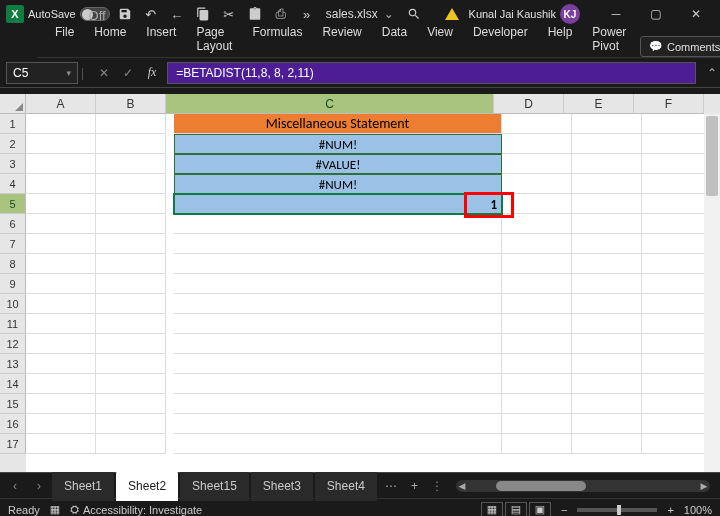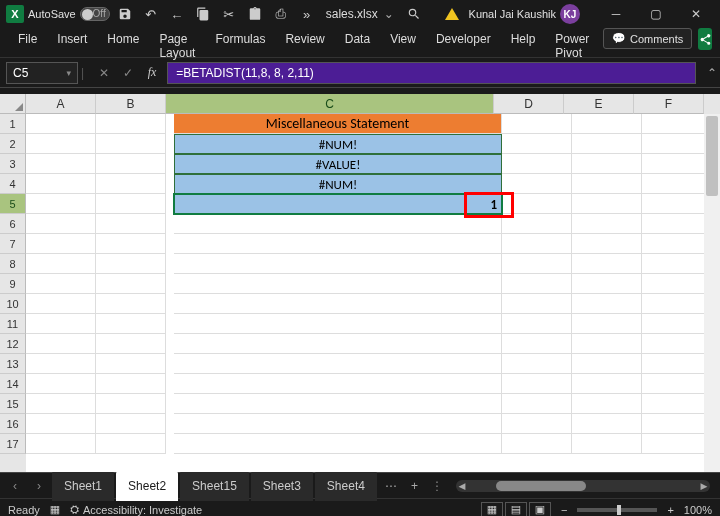--- a/index.html
+++ b/index.html
@@ -3,30 +3,30 @@
 <meta charset="utf-8">
 <style>
 * { box-sizing: border-box; margin: 0; padding: 0; }
 body { font-family: "Segoe UI", Arial, sans-serif; background: #1a1a1a; width: 720px; height: 516px; overflow: hidden; color: #e0e0e0; font-size: 12px; user-select: none; }
 
 .titlebar { height: 28px; background: #1a1a1a; display: flex; align-items: center; padding: 0 6px; gap: 4px; }
 .xl-icon { width: 18px; height: 18px; background: #107c41; color: #fff; display: flex; align-items: center; justify-content: center; font-weight: bold; font-size: 11px; border-radius: 2px; }
 .autosave { display: flex; align-items: center; gap: 4px; font-size: 11px; }
 .toggle { width: 30px; height: 14px; background: #444; border-radius: 7px; position: relative; border: 1px solid #666; }
 .toggle .knob { position: absolute; left: 1px; top: 0.5px; width: 11px; height: 11px; background: #ccc; border-radius: 50%; }
-.toggle .off { position: absolute; right: 3px; top: 0; font-size: 10px; color: #aaa; }
+.toggle .off { position: absolute; right: 3px; top: 0; font-size: 13px; color: #aaa; }
 .tb-btn { width: 22px; height: 22px; display: flex; align-items: center; justify-content: center; color: #ccc; font-size: 13px; cursor: pointer; }
 .tb-btn svg { width: 14px; height: 14px; fill: #ccc; }
 .filename { font-size: 12px; color: #ddd; margin-left: 4px; }
 .spacer { flex: 1; }
 .warn-icon { width: 0; height: 0; border-left: 7px solid transparent; border-right: 7px solid transparent; border-bottom: 12px solid #f0c420; position: relative; }
 .avatar { width: 20px; height: 20px; border-radius: 50%; background: #7b3f9e; color: #fff; display: flex; align-items: center; justify-content: center; font-size: 10px; font-weight: 600; }
 .win-btn { width: 36px; height: 28px; display: flex; align-items: center; justify-content: center; color: #ccc; cursor: pointer; }
 
-.menubar { height: 30px; background: #1a1a1a; display: flex; align-items: flex-start; padding: 0 8px; gap: 2px; border-bottom: 1px solid #333; }
+.menubar { height: 30px; background: #1a1a1a; display: flex; align-items: flex-end; padding: 0 8px; gap: 2px; border-bottom: 1px solid #333; margin-left: 37px; }
 .menu-item { padding: 4px 10px; font-size: 12px; color: #ddd; cursor: pointer; }
 .comments-btn { display: flex; align-items: center; gap: 4px; border: 1px solid #555; border-radius: 3px; padding: 3px 8px; font-size: 11px; background: #222; }
 .share-btn { width: 26px; height: 22px; background: #107c41; border-radius: 3px; display: flex; align-items: center; justify-content: center; margin-left: 4px; }
 .share-btn svg { width: 13px; height: 13px; fill: #fff; }
 
 .formulabar { height: 30px; background: #1a1a1a; display: flex; align-items: center; border-bottom: 1px solid #444; }
 .namebox { width: 72px; height: 22px; border: 1px solid #555; background: #222; display: flex; align-items: center; justify-content: space-between; padding: 0 6px; margin-left: 6px; font-size: 12px; color: #fff; }
 .fb-icons { display: flex; align-items: center; margin-left: 6px; gap: 2px; }
 .fb-icon { width: 22px; height: 22px; display: flex; align-items: center; justify-content: center; color: #888; font-size: 12px; border: 1px solid transparent; }
 .fb-icon.fx { font-style: italic; font-family: "Times New Roman", serif; color: #ccc; }
@@ -122,22 +122,22 @@
   <div class="avatar">KJ</div>
   <div style="width:10px;"></div>
   <div class="win-btn">─</div>
   <div class="win-btn">▢</div>
   <div class="win-btn">✕</div>
 </div>
 
 <div class="menubar">
   <div id="menu-items" style="display: flex;">
       <div class="menu-item">File</div>
+      <div class="menu-item">Home</div>
       <div class="menu-item">Insert</div>
-      <div class="menu-item">Home</div>
       <div class="menu-item">Page Layout</div>
       <div class="menu-item">Formulas</div>
       <div class="menu-item">Review</div>
       <div class="menu-item">Data</div>
       <div class="menu-item">View</div>
       <div class="menu-item">Developer</div>
       <div class="menu-item">Help</div>
       <div class="menu-item">Power Pivot</div>
     </div>
   <div class="spacer"></div>

